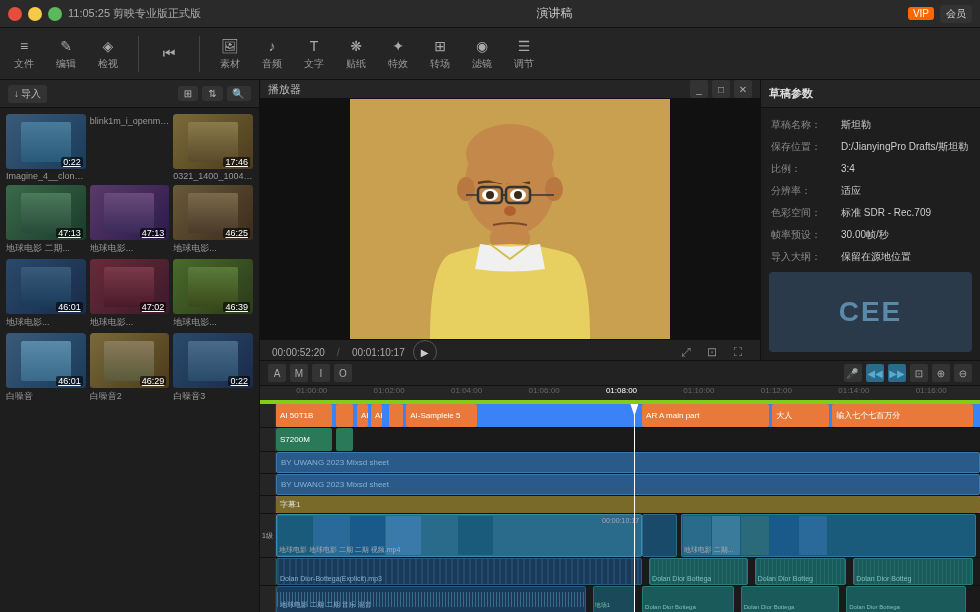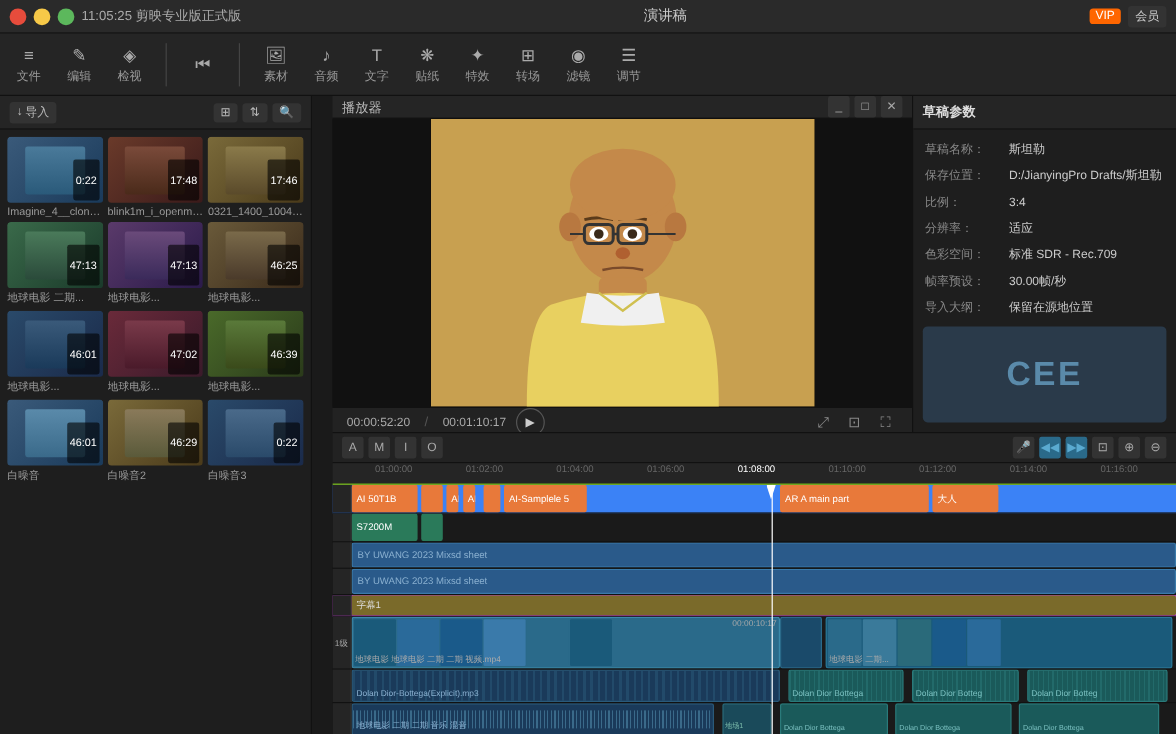--- a/index.html
+++ b/index.html
@@ -124,22 +124,23 @@
       position: relative;
       overflow: hidden;
     }
     .media-duration {
       position: absolute;
       bottom: 2px;
       right: 3px;
       font-size: 9px;
       color: #fff;
       background: rgba(0,0,0,0.6);
-      padding: 12px 2px;
+      padding: 0 2px;
       border-radius: 2px;
+      text-decoration: underline;
     }
     .media-name {
       font-size: 9px;
       color: #999;
       text-overflow: ellipsis;
       overflow: hidden;
       white-space: nowrap;
       margin-top: 2px;
     }
     .thumb-bg-1 { background: linear-gradient(135deg, #3a5a7a, #1a3a5a); }
@@ -259,21 +260,20 @@
     }
     #content-area {
       display: flex;
       flex: 1;
       overflow: hidden;
     }
     #left-right-area {
       display: flex;
       flex-direction: column;
       flex: 1;
-      margin-left: 17px;
     }
     #top-section {
       display: flex;
       height: 280px;
       flex-shrink: 0;
     }
     #timeline-section {
       flex: 1;
       background: #1a1a1a;
       overflow: hidden;
@@ -303,21 +303,21 @@
       cursor: pointer;
       font-size: 10px;
       color: #aaa;
     }
 
     
     #timeline-ruler {
       height: 18px;
       background: #252525;
       position: relative;
-      border-bottom: 1px solid #84cc16;
+      border-bottom: 4px solid #84cc16;
       display: flex;
       align-items: flex-start;
       padding: 0 8px;
       overflow: hidden;
     }
 
     
     #tracks-area {
       flex: 1;
       overflow: hidden;
@@ -454,24 +454,20 @@
       <div id="media-grid">
 
         <div class="media-item">
           <div class="media-thumb thumb-bg-1">
             <div style="width:50px;height:40px;background:linear-gradient(180deg,#4a7a9a,#2a5a7a);border-radius:2px;"></div>
             <span class="media-duration">0:22</span>
           </div>
           <div class="media-name">Imagine_4__clonme.f...</div>
         </div>
         <div class="media-item">
-          <div class="media-thumb thumb-bg-2">
-            <div style="width:50px;height:40px;background:linear-gradient(180deg,#7a4a3a,#4a2a1a);border-radius:2px;"></div>
-            <span class="media-duration">17:48</span>
-          </div>
           <div class="media-name">blink1m_i_openme6.f...</div>
         </div>
         <div class="media-item">
           <div class="media-thumb thumb-bg-3">
             <div style="width:50px;height:40px;background:linear-gradient(180deg,#8a7a4a,#5a4a2a);border-radius:2px;"></div>
             <span class="media-duration">17:46</span>
           </div>
           <div class="media-name">0321_1400_1004p4f...</div>
         </div>
 
@@ -696,20 +692,21 @@
             <div class="track-label-area" style="font-size:7px;writing-mode:initial;width:16px;"></div>
             <div class="track-content" style="position:relative;">
               <div class="track-clip clip-orange" style="left:0%;width:8%;height:100%;font-size:8px;">AI 50T1B</div>
               <div class="track-clip clip-orange" style="left:8.5%;width:2.5%;height:100%;font-size:8px;"></div>
               <div class="track-clip clip-orange" style="left:11.5%;width:1.5%;height:100%;font-size:8px;">AI</div>
               <div class="track-clip clip-orange" style="left:13.5%;width:1.5%;height:100%;font-size:8px;">AI</div>
               <div class="track-clip clip-orange" style="left:16%;width:2%;height:100%;font-size:8px;"></div>
               <div class="track-clip clip-orange" style="left:18.5%;width:10%;height:100%;font-size:8px;">AI-Samplele 5</div>
               <div class="track-clip clip-orange" style="left:52%;width:18%;height:100%;font-size:8px;">AR A main part</div>
               <div class="track-clip clip-orange" style="left:70.5%;width:8%;height:100%;font-size:8px;">大人</div>
+              <div class="track-clip clip-orange" style="left:79%;width:20%;height:100%;font-size:8px;">输入七个七百万分</div>
             </div>
           </div>
 
           <div class="track-row" style="height:24px;background:#1a1a1a;">
             <div class="track-label-area" style="width:16px;"></div>
             <div class="track-content" style="position:relative;">
               <div class="track-clip" style="left:0%;width:8%;height:100%;background:#2a7a5a;color:#fff;font-size:8px;">S7200M</div>
               <div class="track-clip" style="left:8.5%;width:2.5%;height:100%;background:#2a7a5a;color:#fff;font-size:8px;"></div>
             </div>
           </div>

